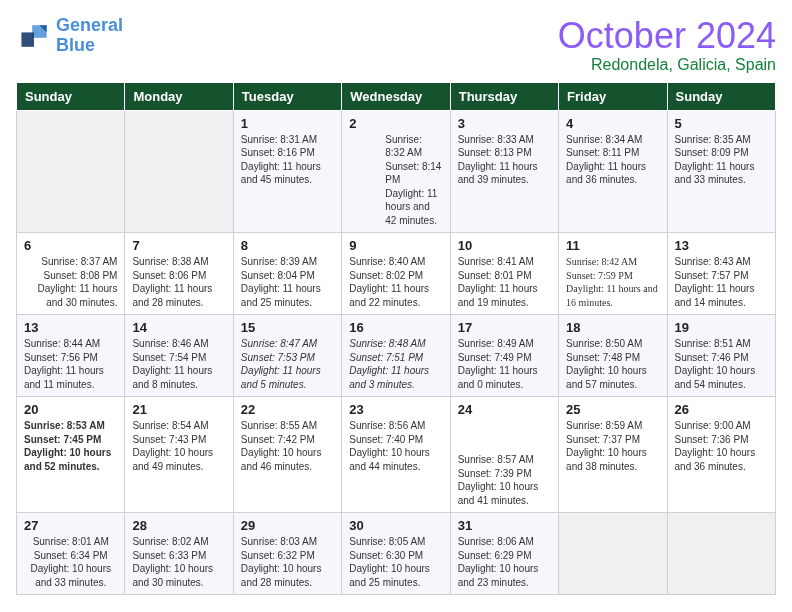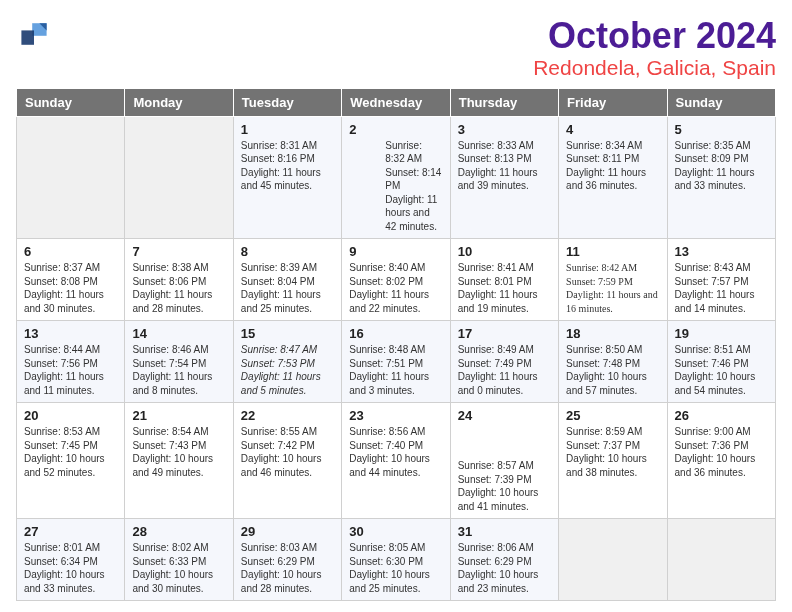--- a/index.html
+++ b/index.html
@@ -32,34 +32,34 @@
     }
     .logo-icon {
       width: 36px;
       height: 36px;
     }
     .title-block {
       text-align: right;
     }
     .month-title {
       font-size: 36px;
-      font-weight: bold;
-      color: #4c1d95;
+      font-weight: normal;
+      color: #8b5cf6;
       line-height: 1.1;
     }
     .location-title {
-      font-size: 21px;
-      color: #ef4444;
+      font-size: 16px;
+      color: #15803d;
     }
     table {
       width: 100%;
       border-collapse: collapse;
     }
     thead tr th {
-      background-color: #737373;
+      background-color: #14532d;
       color: #fff;
       font-size: 13px;
       font-weight: bold;
       text-align: left;
       padding: 6px 8px;
       border: 1px solid #fff;
     }
     tbody tr td {
       vertical-align: top;
       padding: 5px 7px;
@@ -95,20 +95,24 @@
 <body>
 
 <div class="header">
   <div class="logo">
     <svg class="logo-icon" viewBox="0 0 40 40">
       <rect width="40" height="40" fill="white"></rect>
       <polygon points="18,8 34,8 34,22 18,22" fill="#4a90d9" opacity="0.85"></polygon>
       <polygon points="26,8 34,8 34,16" fill="#2a5fa0"></polygon>
       <polygon points="6,16 20,16 20,32 6,32" fill="#1a3a6e" opacity="0.9"></polygon>
     </svg>
+    <div>
+      <div class="logo-text"><span>General</span></div>
+      <div class="logo-text" style="color:#4a90d9;">Blue</div>
+    </div>
   </div>
   <div class="title-block">
     <div class="month-title">October 2024</div>
     <div class="location-title">Redondela, Galicia, Spain</div>
   </div>
 </div>
 
 <table>
   <thead>
     <tr id="header-row">
@@ -152,21 +156,21 @@
         <td>
           <span class="day-num">5</span>
           <div class="cell-info" style="white-space: pre-line;">Sunrise: 8:35 AM
 Sunset: 8:09 PM
 Daylight: 11 hours and 33 minutes.</div>
         </td>
       </tr>
       <tr>
         <td>
           <span class="day-num">6</span>
-          <div class="cell-info" style="white-space: pre-line;">Sunrise: 8:37 AM
+          <div class="cell-info" style="white-space: pre-line; text-align: right;">Sunrise: 8:37 AM
 Sunset: 8:08 PM
 Daylight: 11 hours and 30 minutes.</div>
         </td>
         <td>
           <span class="day-num">7</span>
           <div class="cell-info" style="white-space: pre-line;">Sunrise: 8:38 AM
 Sunset: 8:06 PM
 Daylight: 11 hours and 28 minutes.</div>
         </td>
         <td>
@@ -214,21 +218,21 @@
 Daylight: 11 hours and 8 minutes.</div>
         </td>
         <td>
           <span class="day-num">15</span>
           <div class="cell-info" style="white-space: pre-line; font-style: italic;">Sunrise: 8:47 AM
 Sunset: 7:53 PM
 Daylight: 11 hours and 5 minutes.</div>
         </td>
         <td>
           <span class="day-num">16</span>
-          <div class="cell-info" style="white-space: pre-line;">Sunrise: 8:48 AM
+          <div class="cell-info" style="white-space: pre-line; font-style: italic;">Sunrise: 8:48 AM
 Sunset: 7:51 PM
 Daylight: 11 hours and 3 minutes.</div>
         </td>
         <td>
           <span class="day-num">17</span>
           <div class="cell-info" style="white-space: pre-line;">Sunrise: 8:49 AM
 Sunset: 7:49 PM
 Daylight: 11 hours and 0 minutes.</div>
         </td>
         <td>
@@ -240,21 +244,21 @@
         <td>
           <span class="day-num">19</span>
           <div class="cell-info" style="white-space: pre-line;">Sunrise: 8:51 AM
 Sunset: 7:46 PM
 Daylight: 10 hours and 54 minutes.</div>
         </td>
       </tr>
       <tr>
         <td>
           <span class="day-num">20</span>
-          <div class="cell-info" style="white-space: pre-line;">Sunrise: 8:53 AM
+          <div class="cell-info" style="white-space: pre-line; font-weight: bold;">Sunrise: 8:53 AM
 Sunset: 7:45 PM
 Daylight: 10 hours and 52 minutes.</div>
         </td>
         <td>
           <span class="day-num">21</span>
           <div class="cell-info" style="white-space: pre-line;">Sunrise: 8:54 AM
 Sunset: 7:43 PM
 Daylight: 10 hours and 49 minutes.</div>
         </td>
         <td>
@@ -284,34 +288,34 @@
         <td>
           <span class="day-num">26</span>
           <div class="cell-info" style="white-space: pre-line;">Sunrise: 9:00 AM
 Sunset: 7:36 PM
 Daylight: 10 hours and 36 minutes.</div>
         </td>
       </tr>
       <tr>
         <td>
           <span class="day-num">27</span>
-          <div class="cell-info" style="white-space: pre-line;">Sunrise: 8:01 AM
+          <div class="cell-info" style="white-space: pre-line; text-align: center;">Sunrise: 8:01 AM
 Sunset: 6:34 PM
 Daylight: 10 hours and 33 minutes.</div>
         </td>
         <td>
           <span class="day-num">28</span>
           <div class="cell-info" style="white-space: pre-line;">Sunrise: 8:02 AM
 Sunset: 6:33 PM
 Daylight: 10 hours and 30 minutes.</div>
         </td>
         <td>
           <span class="day-num">29</span>
           <div class="cell-info" style="white-space: pre-line;">Sunrise: 8:03 AM
-Sunset: 6:29 PM
+Sunset: 6:32 PM
 Daylight: 10 hours and 28 minutes.</div>
         </td>
         <td>
           <span class="day-num">30</span>
           <div class="cell-info" style="white-space: pre-line;">Sunrise: 8:05 AM
 Sunset: 6:30 PM
 Daylight: 10 hours and 25 minutes.</div>
         </td>
         <td>
           <span class="day-num">31</span>

